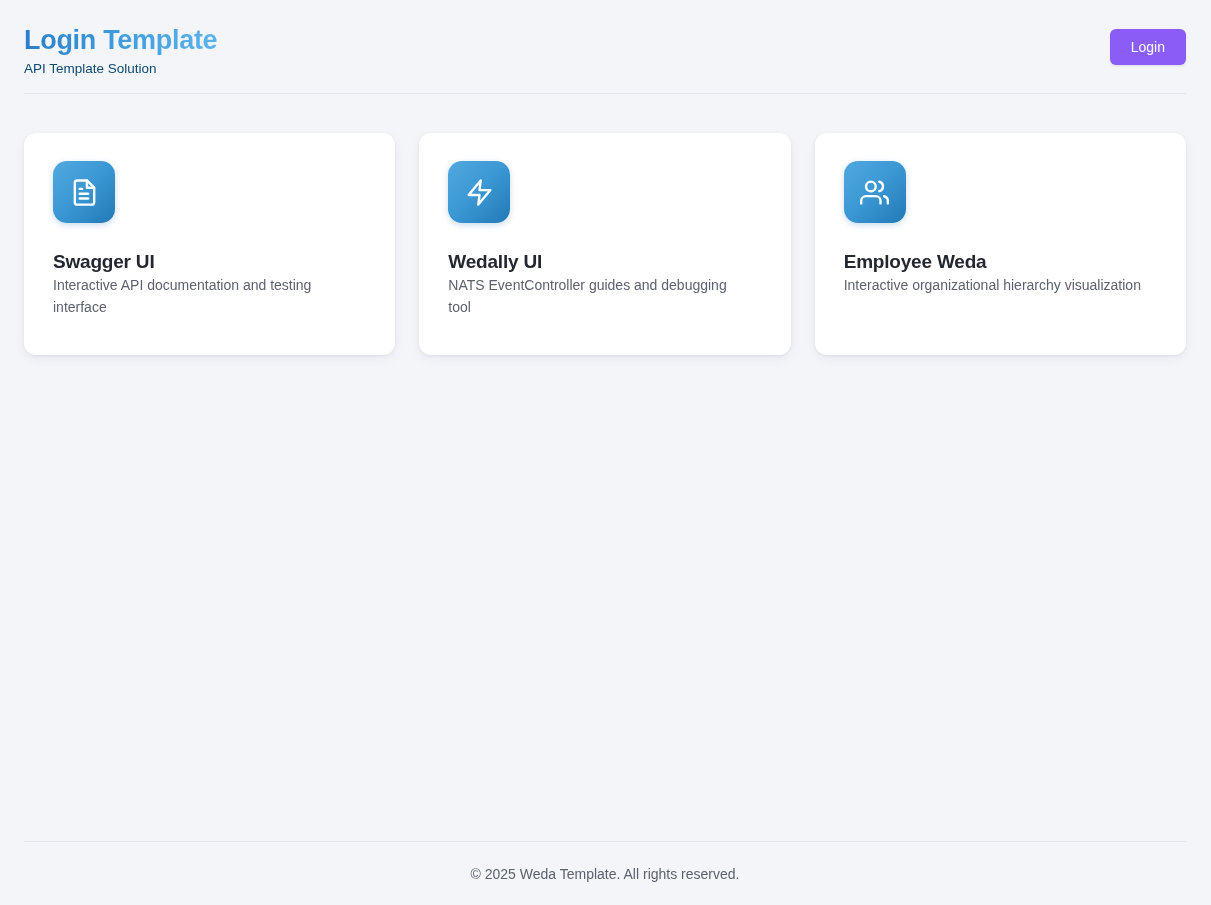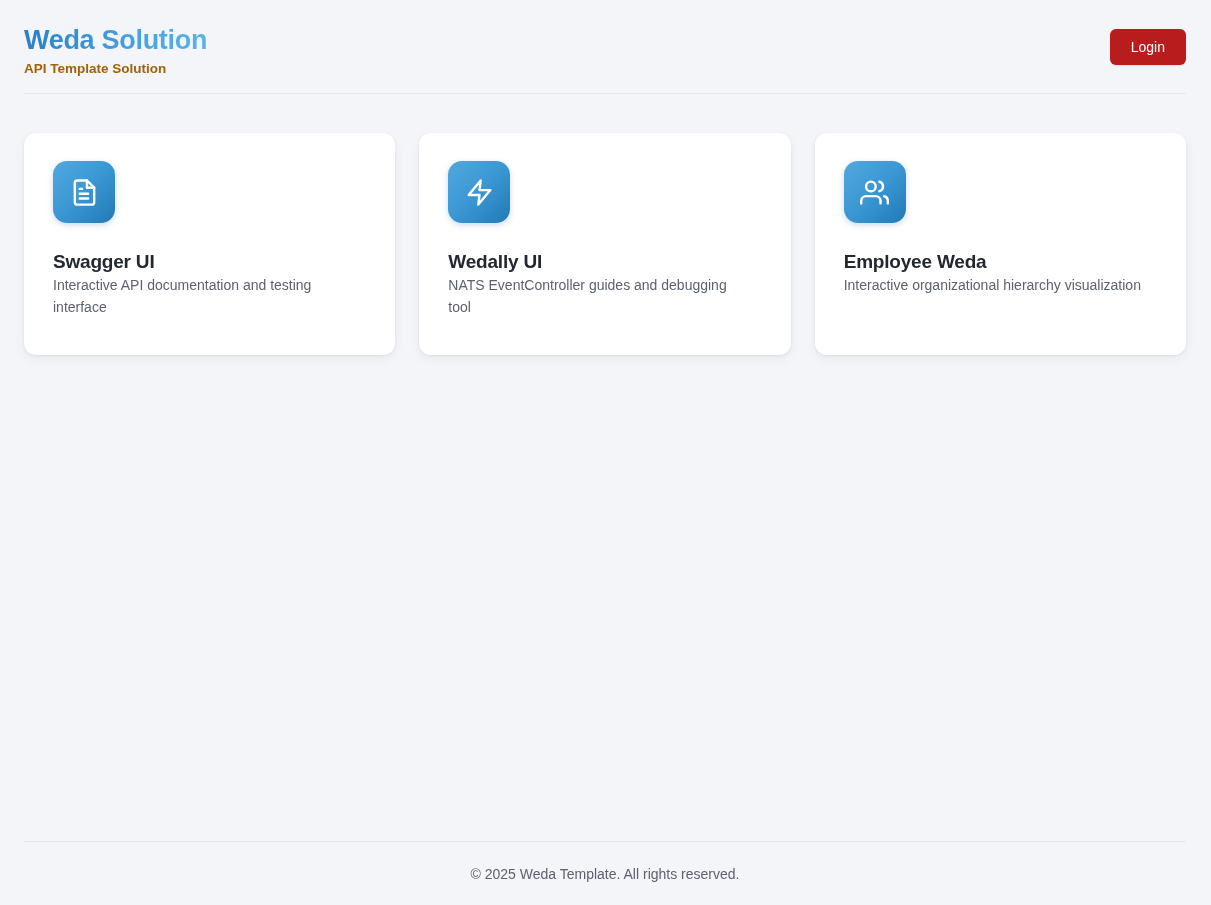--- a/index.html
+++ b/index.html
@@ -43,28 +43,27 @@
     background: linear-gradient(95deg, #2a7fc8 0%, #3e9adb 45%, #5ab4ec 100%);
     -webkit-background-clip: text;
     background-clip: text;
     -webkit-text-fill-color: transparent;
     color: #3b9fe0;
     display: inline-block;
   }
 
   .brand-sub {
     font-size: 13.5px;
-    color: #a16207;
+    color: #0c4a6e;
     margin-top: 4px;
     line-height: 1.3;
-    font-weight: bold;
   }
 
   .login-button {
-    background: #b91c1c;
+    background: #8b5cf6;
     color: #ffffff;
     border: none;
     border-radius: 6px;
     font-family: "Liberation Sans", sans-serif;
     font-size: 14px;
     padding: 10px 21px;
     cursor: pointer;
     margin-top: 7px;
     box-shadow: 0 1px 2px rgba(32,70,110,0.14);
     line-height: 1.15;
@@ -154,21 +153,21 @@
     line-height: 1.3;
   }
 </style>
 </head>
 <body>
 
 <div class="page">
 
   <header class="header">
     <div class="brand">
-      <div class="brand-title">Weda Solution</div>
+      <div class="brand-title">Login Template</div>
       <div class="brand-sub">API Template Solution</div>
     </div>
     <button class="login-button">Login</button>
   </header>
   <div class="header-divider"></div>
 
   <main class="main">
     <div class="card-grid">
 
       <div class="card">

